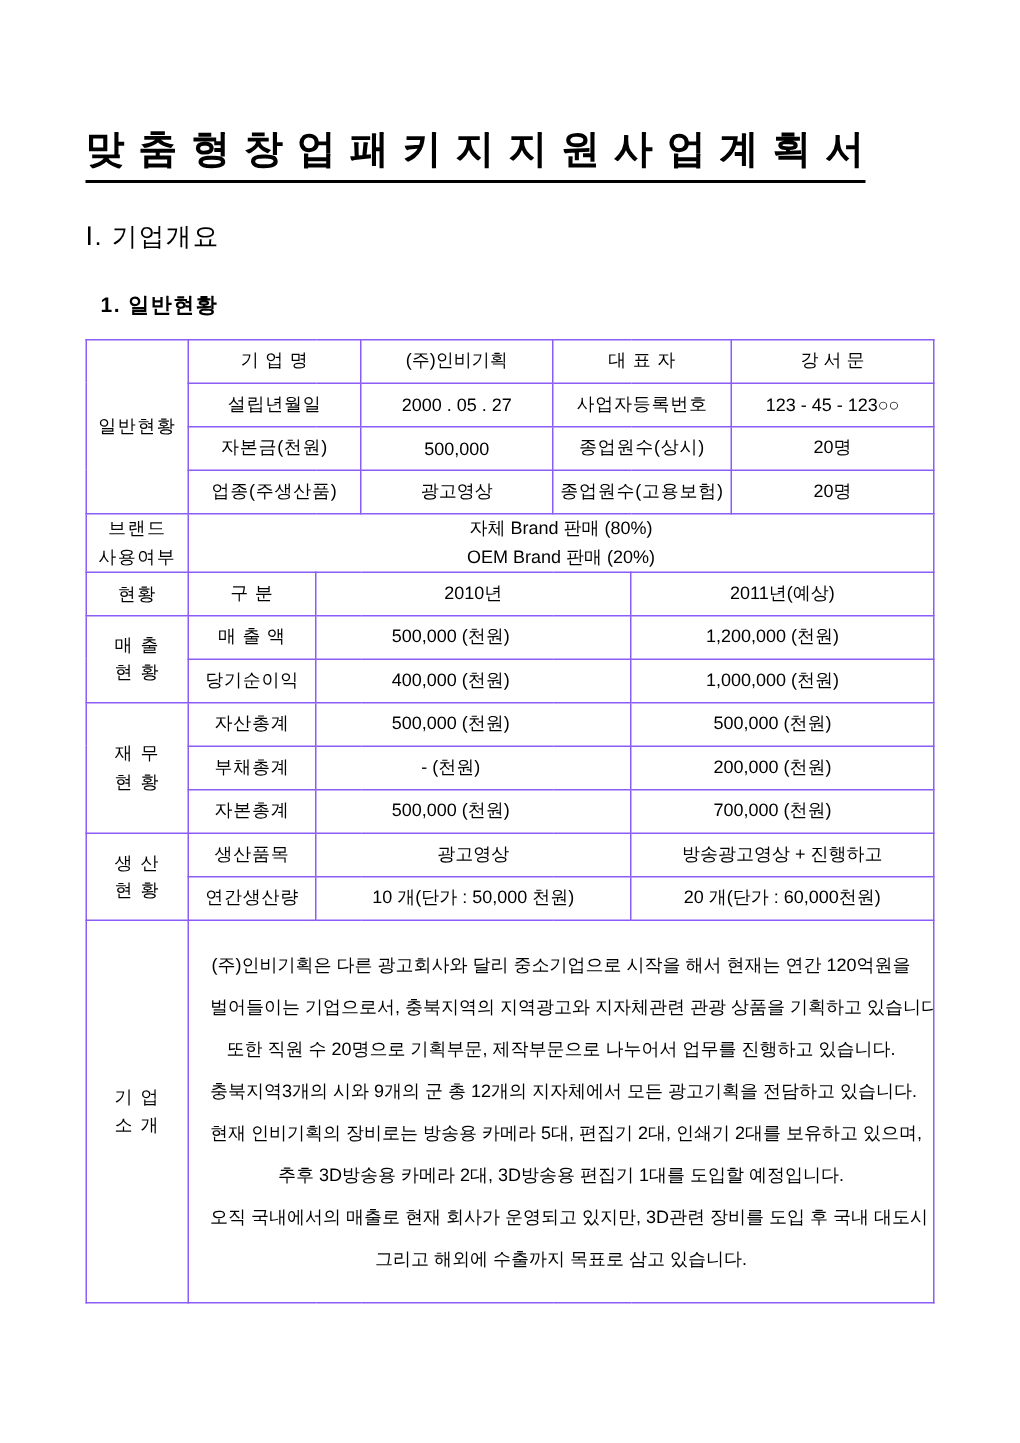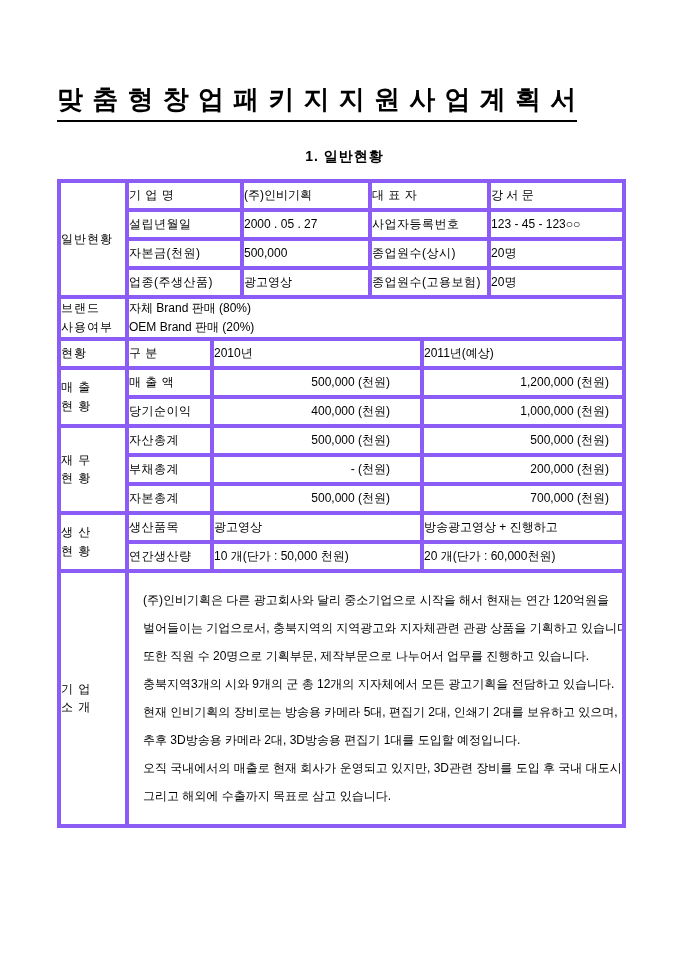--- a/index.html
+++ b/index.html
@@ -30,31 +30,31 @@
     font-size:17px;
     font-weight:500;
     letter-spacing:1px;
   }
   .subsection-heading {
     margin-top:26px;
     margin-left:10px;
     font-size:14px;
     font-weight:bold;
     letter-spacing:1px;
-    text-align:center;
   }
   table.info-table {
     margin-top:13px;
     width:565px;
     border-collapse:collapse;
     table-layout:fixed;
   }
   table.info-table td {
-    border:4px solid #8b5cf6;
+    border:1px solid #8b5cf6;
     font-size:12px;
+    text-align:center;
     vertical-align:middle;
     overflow:hidden;
   }
   .r29 { height:29px; }
   .r38 { height:38px; }
   .rintro { height:255px; }
   td.gh {
     white-space:pre-line;
     line-height:1.55;
     letter-spacing:1px;
@@ -76,20 +76,21 @@
     white-space:nowrap;
   }
 </style>
 </head>
 <body>
 
 <div class="page">
 
   <h1 class="doc-title">맞 춤 형 창 업 패 키 지 지 원 사 업 계 획 서</h1>
 
+  <h2 class="section-heading">Ⅰ. 기업개요</h2>
 
   <h3 class="subsection-heading">1. 일반현황</h3>
 
   <table class="info-table">
     <colgroup>
       <col style="width:68px">
         <col style="width:85px">
         <col style="width:30px">
       <col style="width:128px">
         <col style="width:52px">

